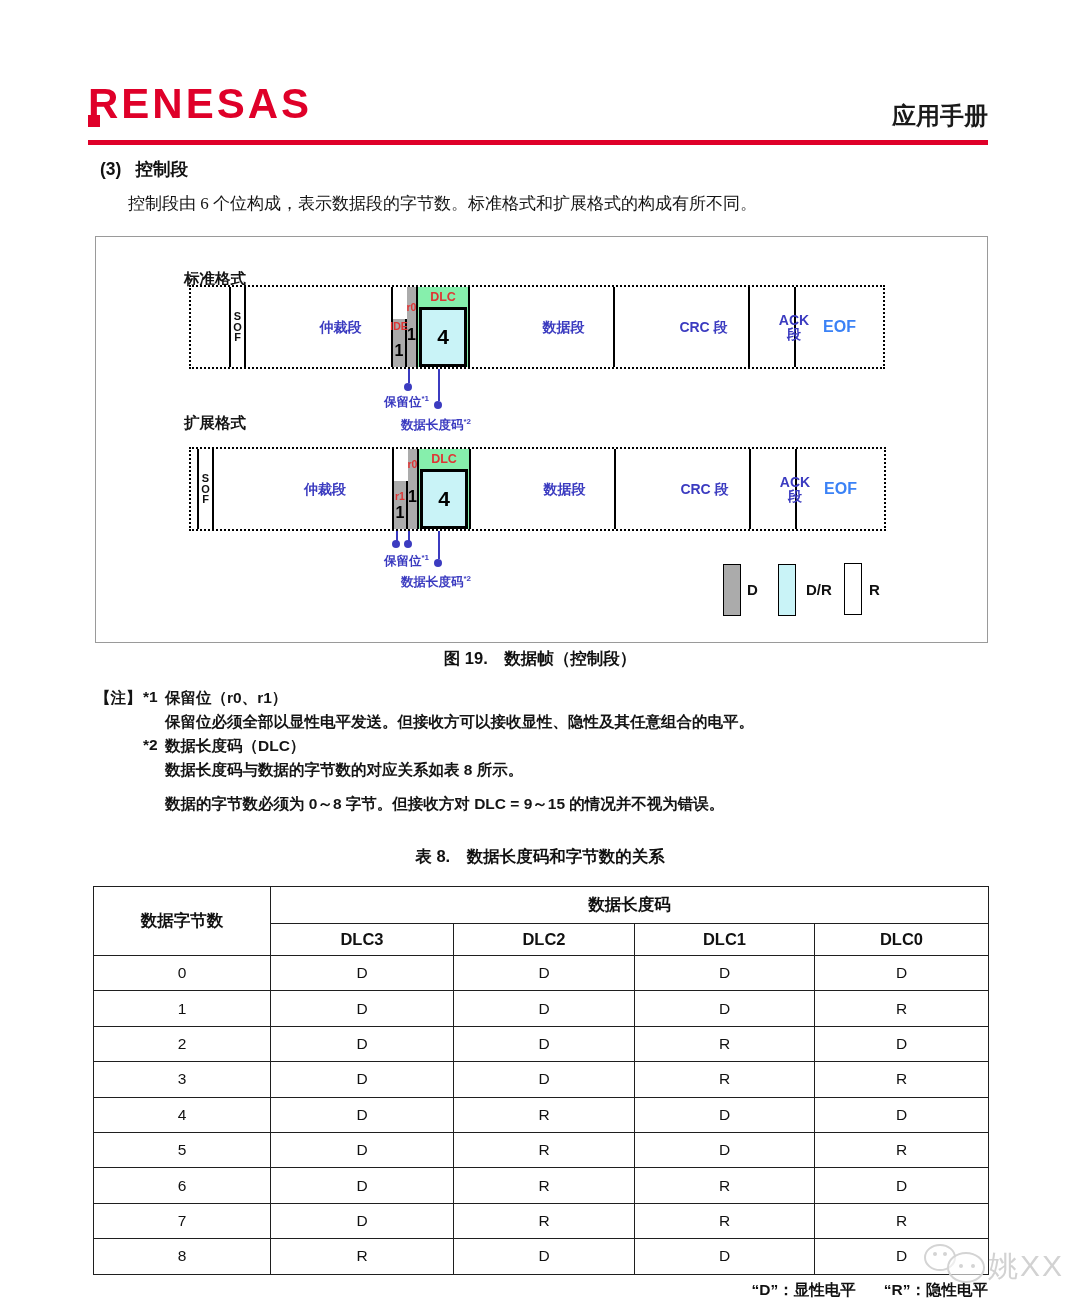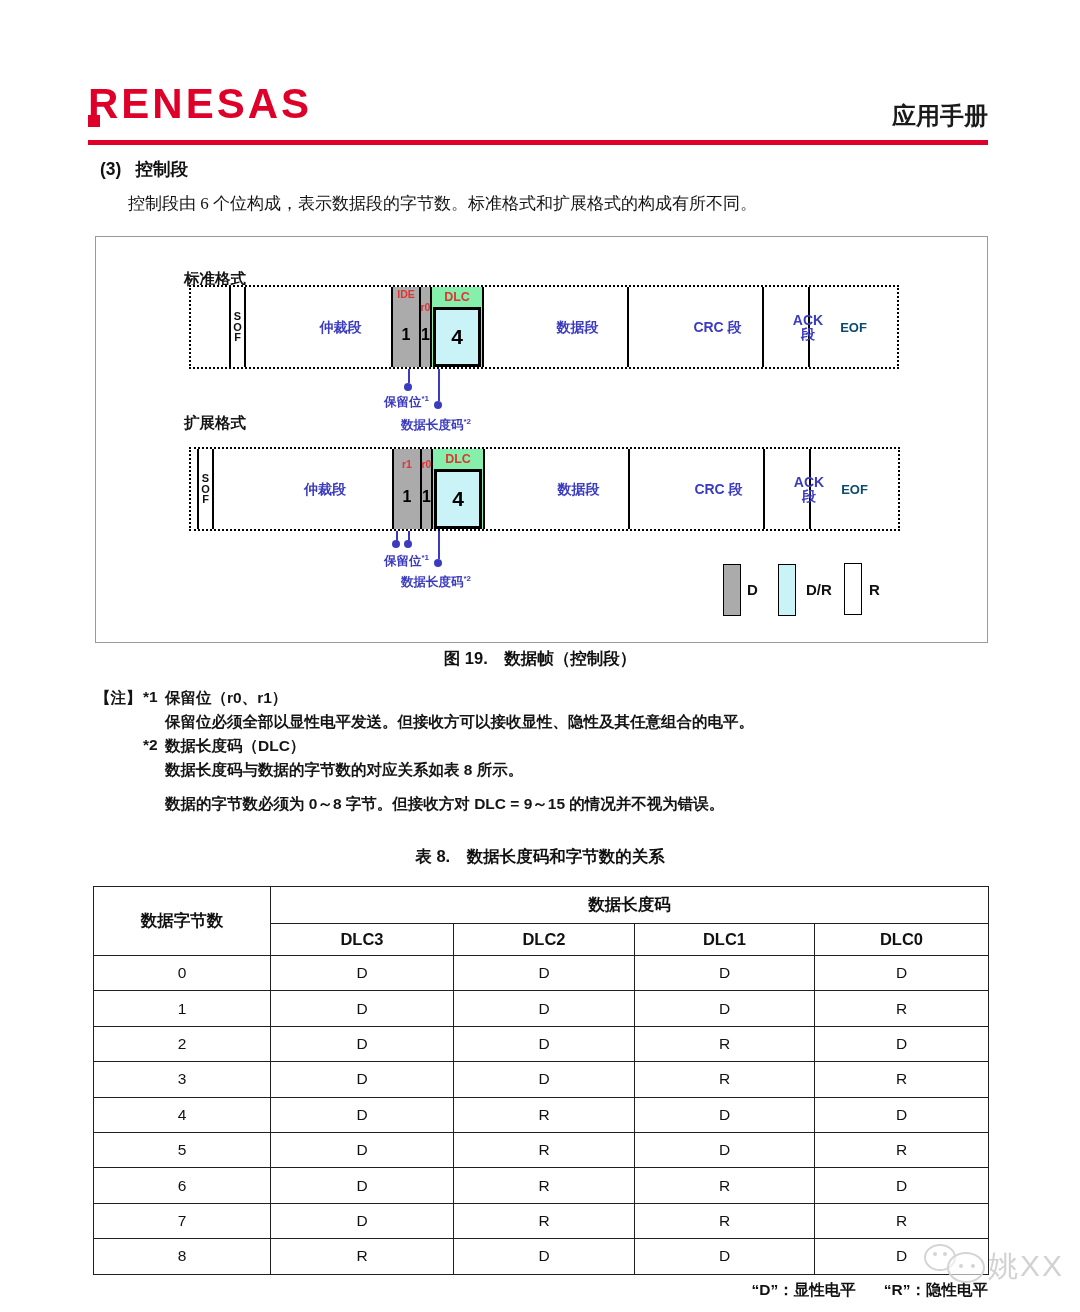--- a/index.html
+++ b/index.html
@@ -23,41 +23,41 @@
   
   .diagram { position:absolute; left:95px; top:236px; width:893px; height:407px;
              border:1px solid #9a9a9a; background:#fff; }
   .fmt-label { position:absolute; font-size:15.5px; font-weight:700; color:#141414; }
 
   .frame { position:absolute; display:flex; height:84px; border:2px dotted #000; background:#fff; }
   .cell { position:relative; border-right:2px solid #000; display:flex;
           align-items:center; justify-content:center; }
   .cell:last-child { border-right:none; }
   .seg { color:#3b3bc0; font-size:14px; font-weight:600; text-align:center; line-height:14px;padding-left:44px; }
-  .eof { color:#0c4a6e; font-size:13px; font-weight:600; }
+  .eof { color:#3b82f6; font-size:16px; font-weight:600; }
   .sof-txt { display:block; width:11px; font-size:11px; line-height:10.5px;
              word-break:break-all; text-align:center; font-weight:600; color:#111; }
   .gray { background:#ababab; }
   .bit-val { margin-top:16px; font-size:16px; font-weight:700; color:#000; }
   .bit-label { position:absolute; left:50%; transform:translateX(-50%); color:#e03434;
                font-size:10.5px; font-weight:700; white-space:nowrap; z-index:2; }
   .f-std .g1 .bit-label { top:1px; }
   .f-std .g2 .bit-label { top:14px; }
   .f-ext .g1 .bit-label { top:9px; }
   .f-ext .g2 .bit-label { top:9px; }
   .dlc { background:#86efac; }
   .dlc-top { position:absolute; top:3px; left:0; width:100%; text-align:center;
              color:#e03434; font-size:12.5px; font-weight:700; }
   .dlc-box { position:absolute; left:1px; right:1px; top:20px; bottom:0;
              border:3px solid #000; background:#c9f3f7; display:flex;
              align-items:center; justify-content:center; font-size:21px; font-weight:600; color:#000; }
 
   .lead-s{width:40px;} .w-sof{width:15px;justify-content:center;} .arb-s{width:147px;}
   .lead-e{width:8px;}  .arb-e{width:180px;}
-  .g1{width:28px;} .g2{width:11px;} .w-dlc{width:52px;}
+  .g1{width:14px;margin-top:32px;} .g2{width:11px;} .w-dlc{width:52px;}
   .w-data{width:145px;} .w-crc{width:135px;} .w-ack{width:23px;} .w-eof{width:87px;}
 
   .vline { position:absolute; width:2px; background:#3b3bc0; }
   .adot  { position:absolute; width:8px; height:8px; border-radius:50%; background:#3b3bc0; }
   .alabel{ position:absolute; color:#3b3bc0; font-size:12.5px; font-weight:600; white-space:nowrap; }
   .sup   { font-size:8px; vertical-align:super; }
 
   .lg-box { position:absolute; width:18px; height:52px; border:1.5px solid #000; }
   .lg-lab { position:absolute; font-size:15px; font-weight:600; color:#111; }
 

